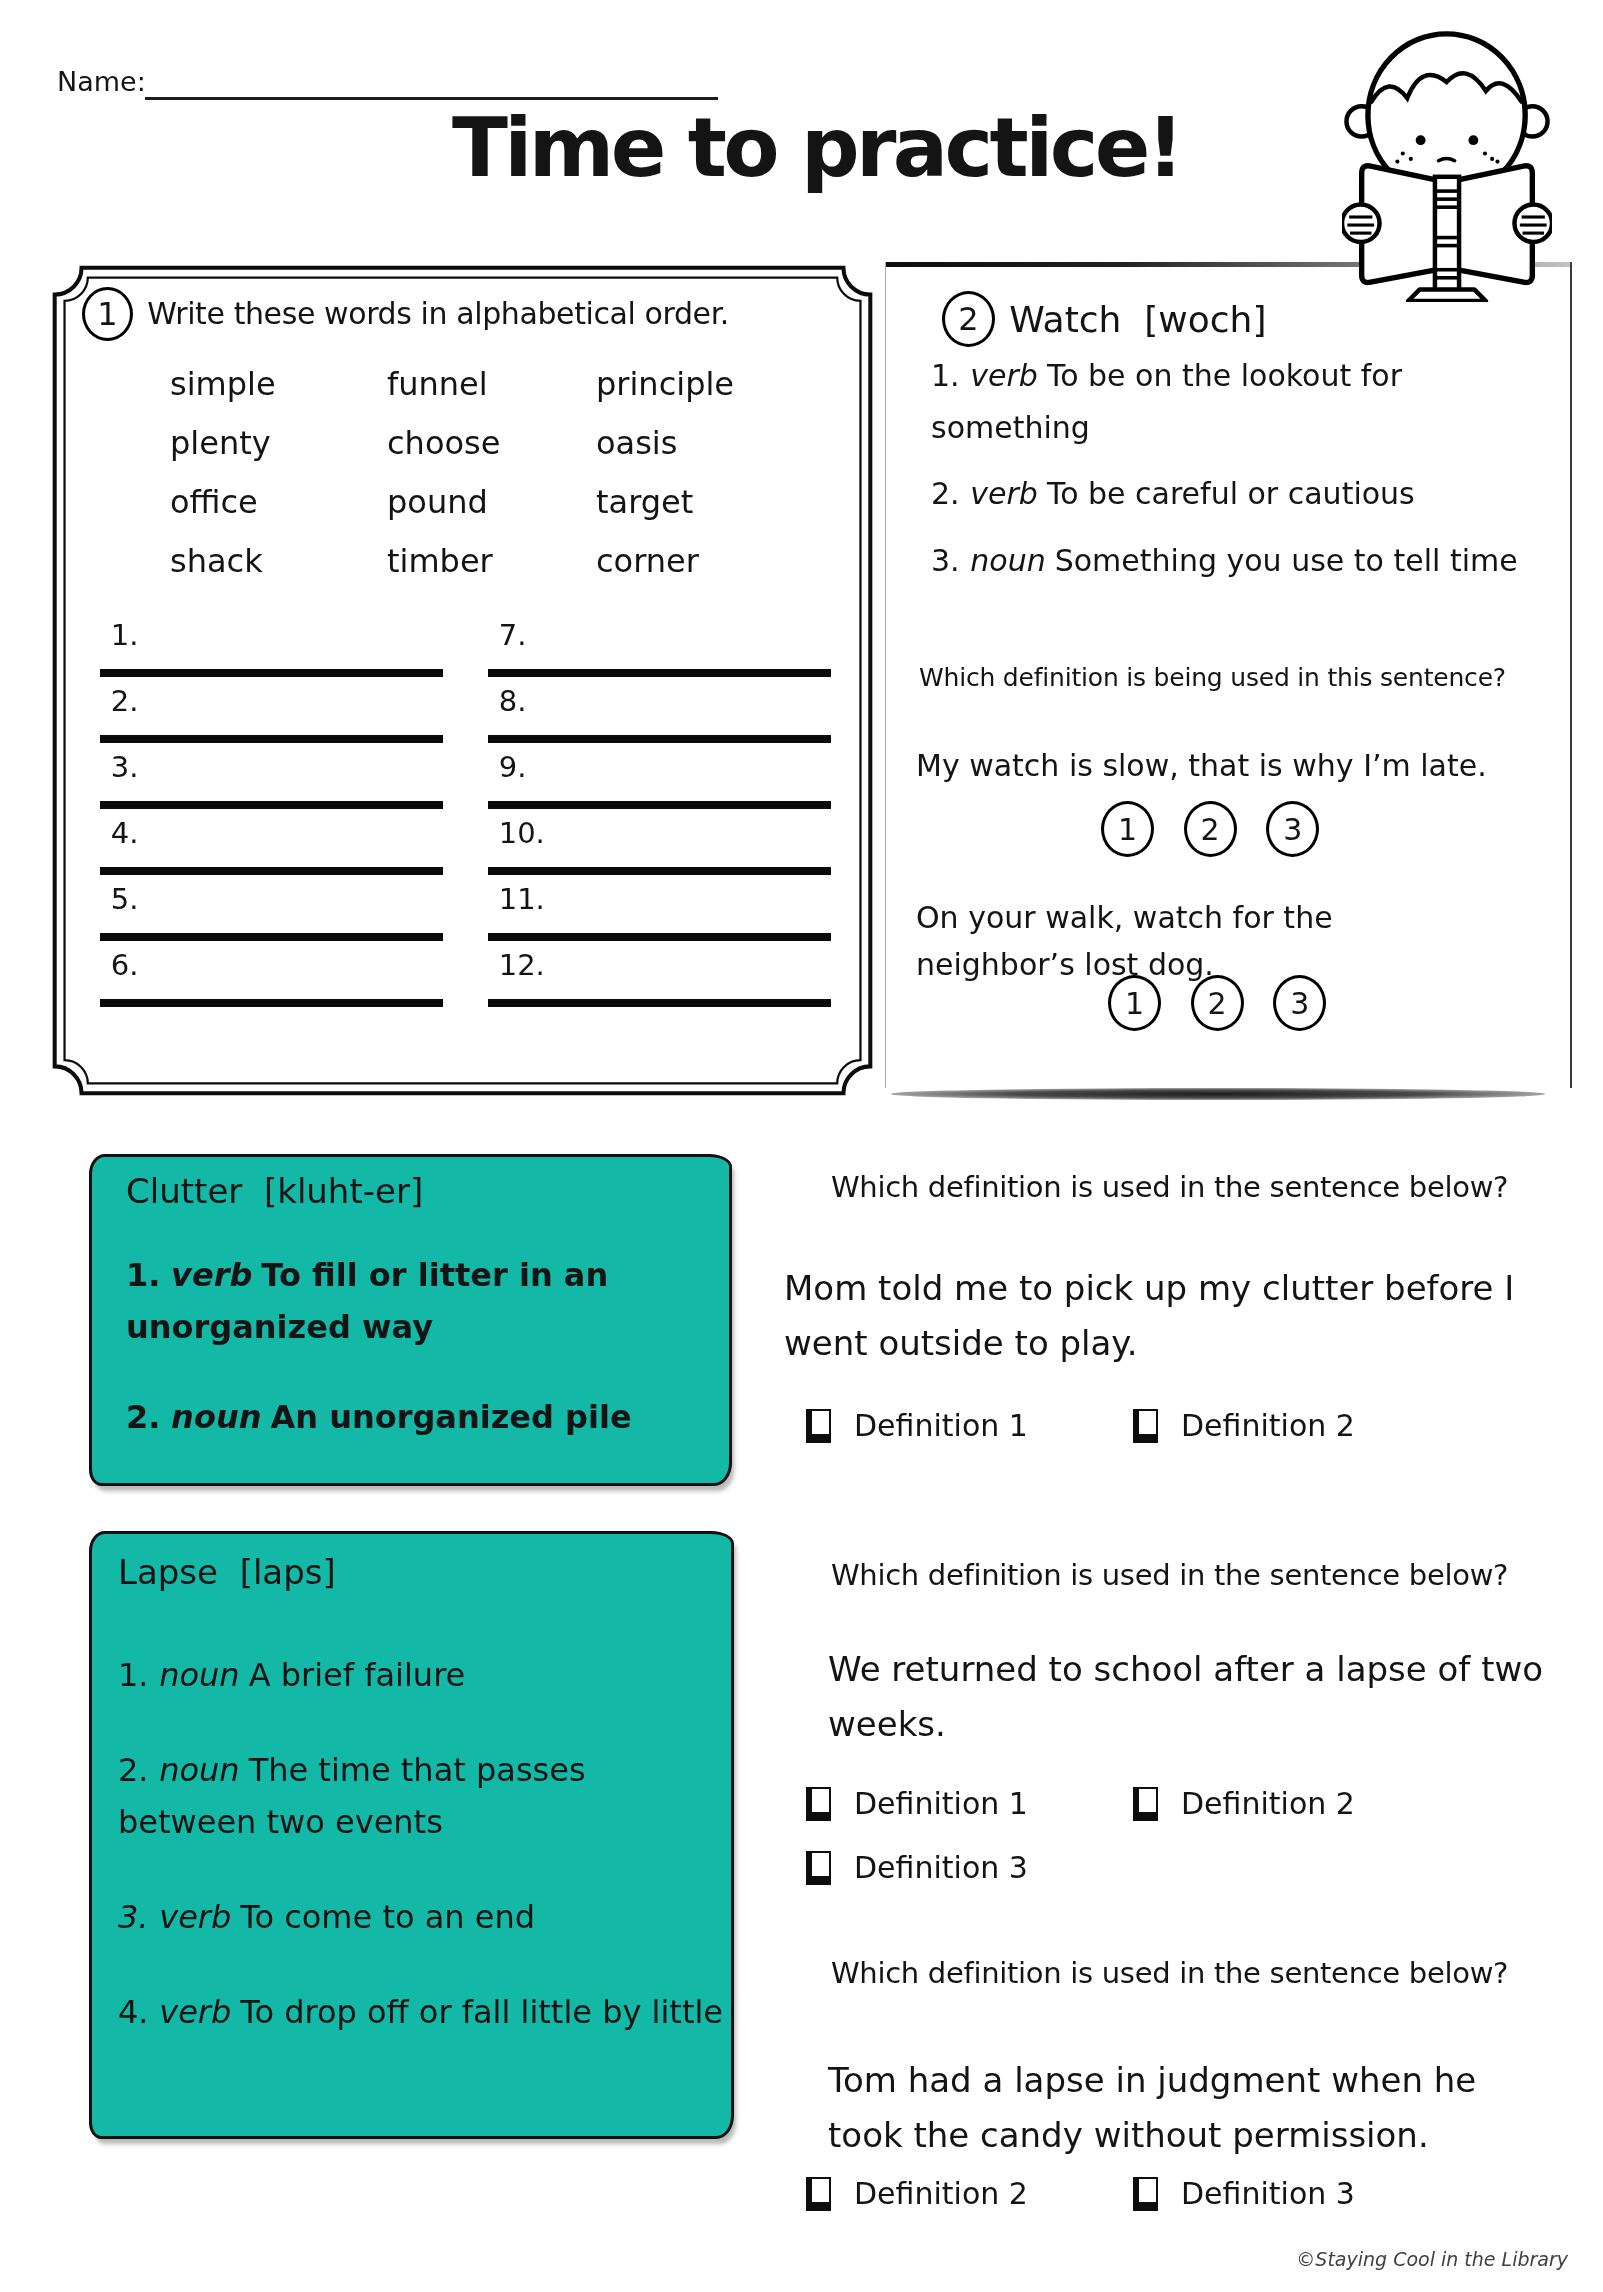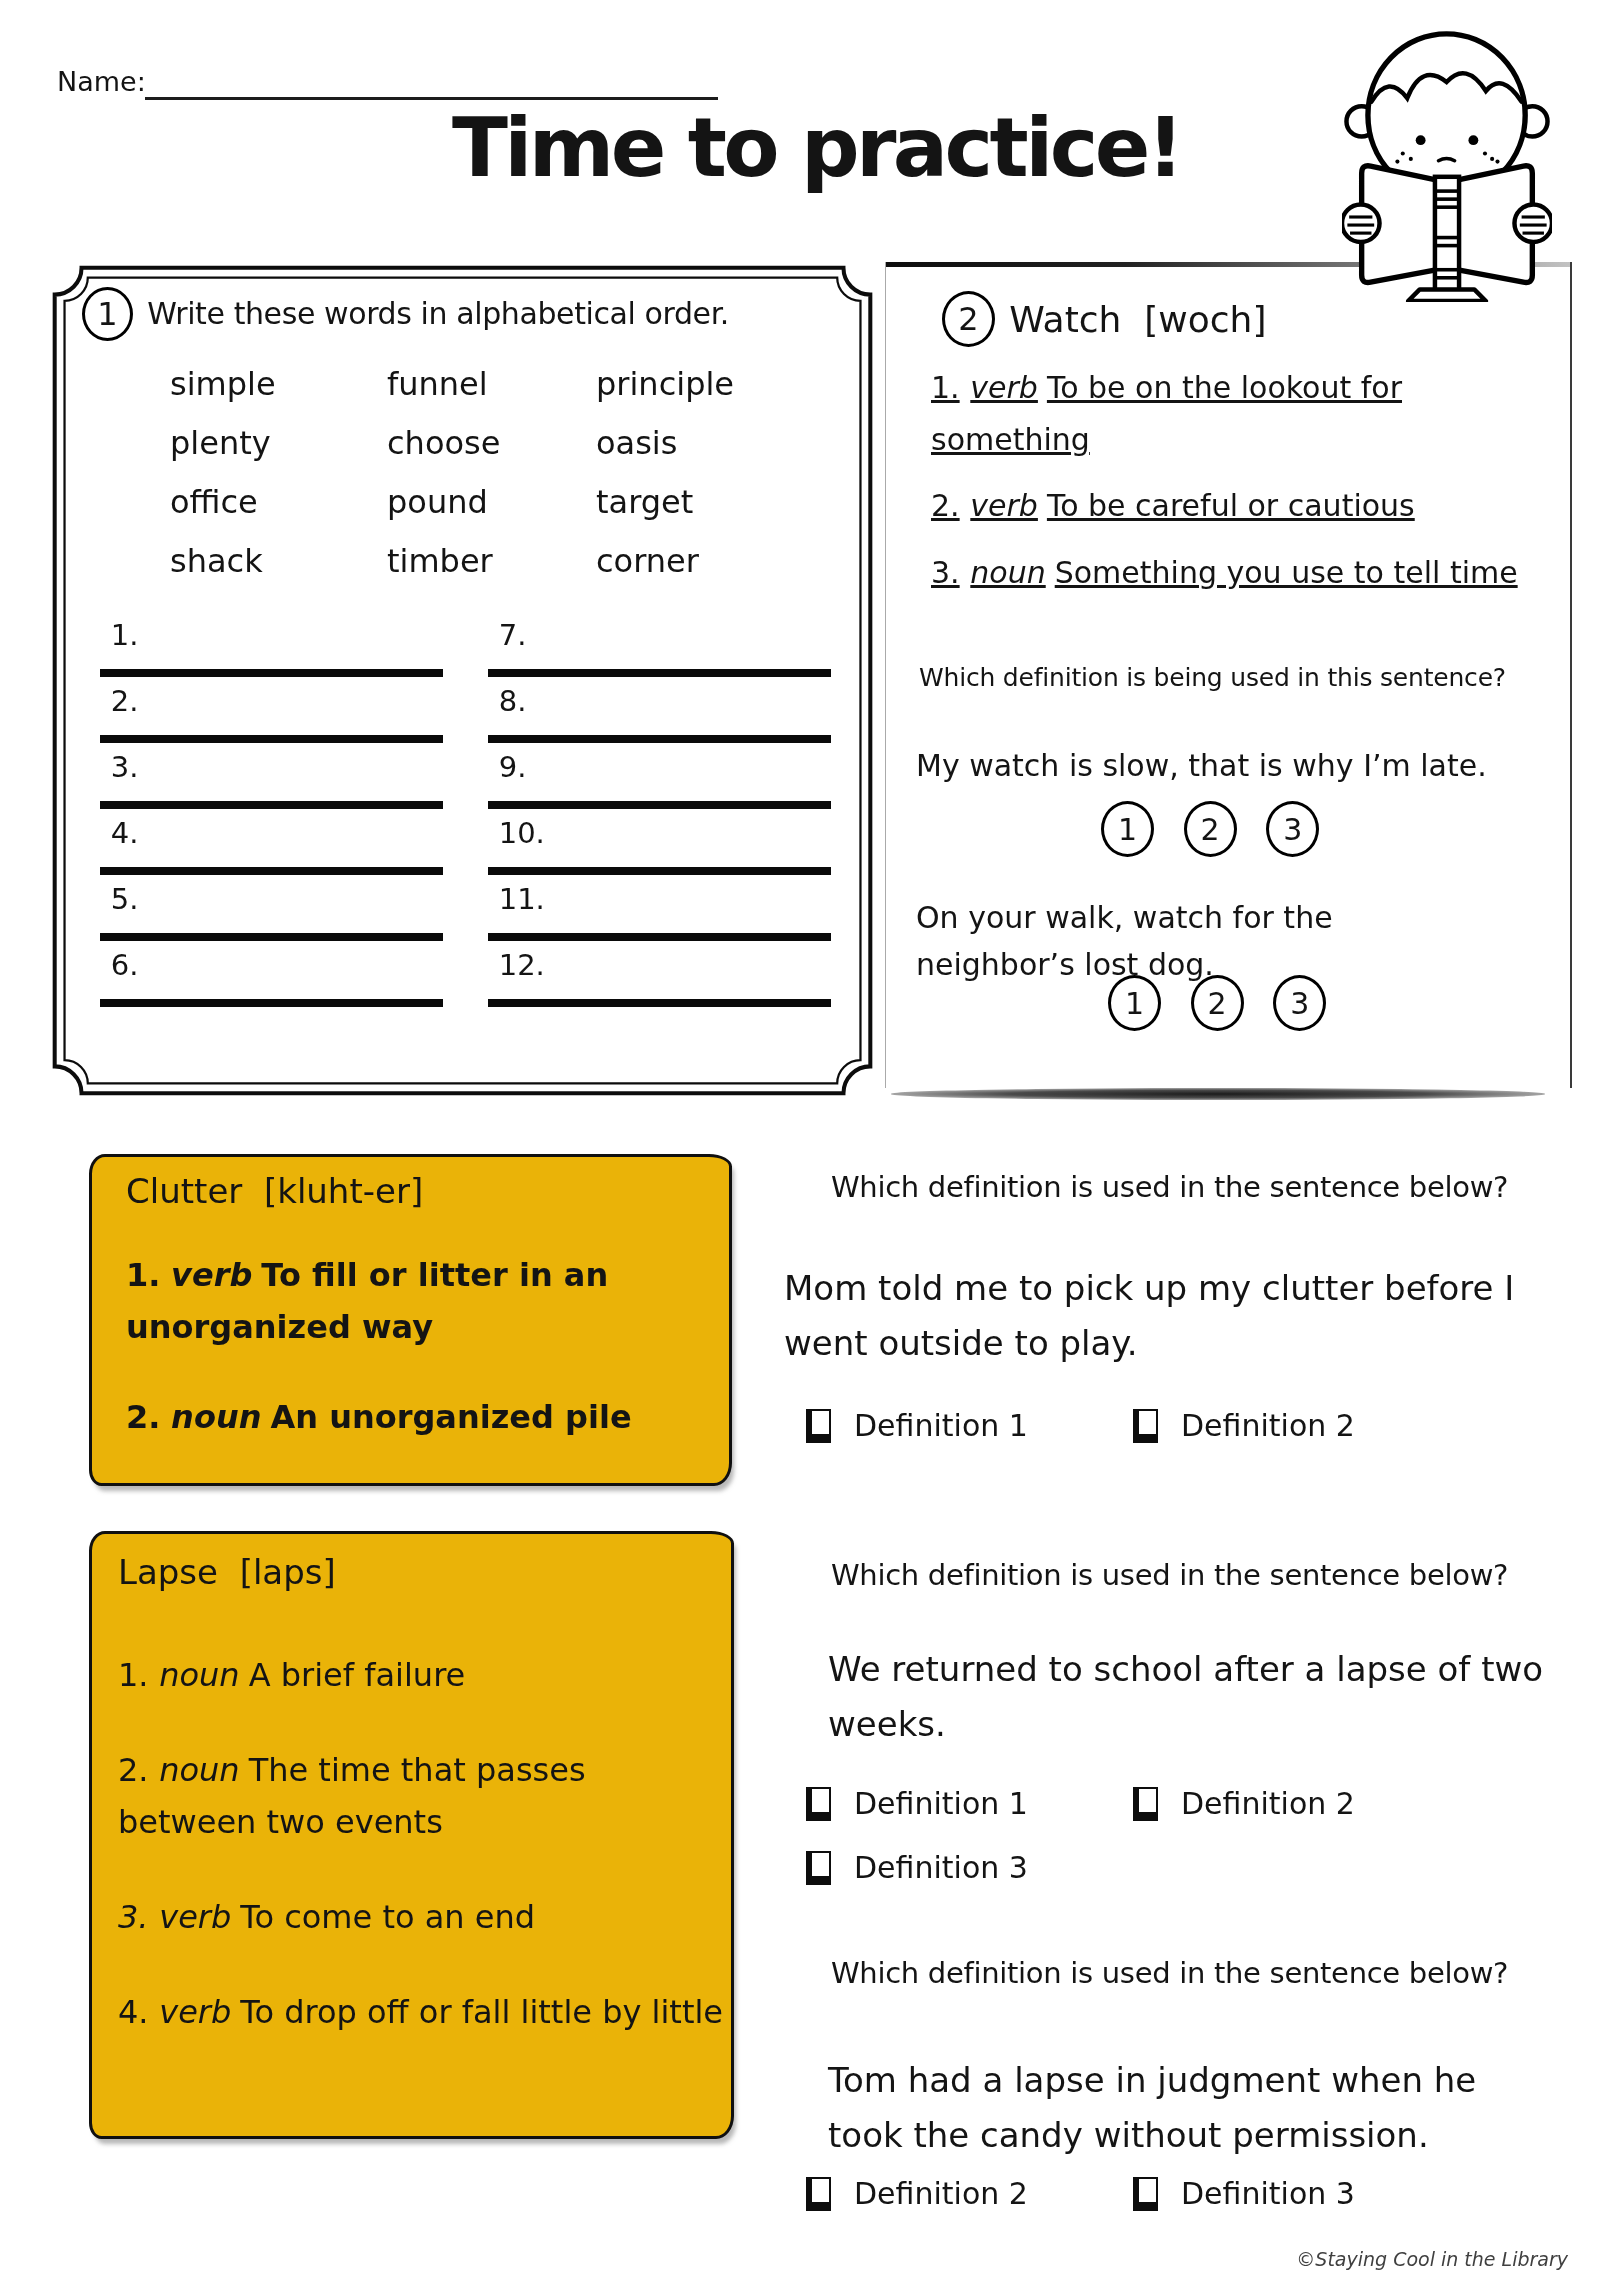--- a/index.html
+++ b/index.html
@@ -32,36 +32,36 @@
   .box2{left:885px;top:262px;width:684px;height:826px;background:#fff;
         border-left:1.8px solid #aaa;border-right:2.7px solid #3a3a3a;}
   .box2-top{position:absolute;left:0;top:0;right:0;height:5.4px;
             background:linear-gradient(to right,#0d0d0d 0%,#222 35%,#777 70%,#c2c2c2 100%);}
   .box2-shadow{position:absolute;left:5.4px;bottom:-11.6px;right:25px;height:11.6px;border-radius:50%;
             background:radial-gradient(ellipse at center,#1c1c1c 0%,#4a4a4a 45%,#a9a9a9 72%,rgba(255,255,255,0) 95%);}
   .box2-head{left:56px;top:29px;}
   .w-word{font-size:36px;white-space:nowrap;}
   .defs{line-height:52px;font-size:30px;}
   .defs p{margin:0 0 14.3px 0;}
-  .box2-defs{left:45px;top:100px;width:605px;text-decoration:underline;}
+  .box2-defs{left:45px;top:88px;width:605px;}
   .dnum{margin-right:10.7px;}
   .pos{margin-right:9px;font-style:italic;}
   .q-prompt-sm{font-size:25px;white-space:nowrap;letter-spacing:-0.2px;}
   .box2-qprompt{left:33px;top:401px;}
   .sent{font-size:30px;line-height:47px;}
   .box2-s1{left:30px;top:480px;white-space:nowrap;}
   .box2-s2{left:30px;top:632px;width:578px;}
   .choices{display:flex;gap:29.6px;}
   .choice{width:47px;height:50px;border:3.6px solid #000;border-radius:50%;
           display:flex;align-items:center;justify-content:center;font-size:30px;}
   .box2-c1{left:215px;top:539px;}
   .box2-c2{left:222px;top:713px;}
 
   
-  .card{background:#eab308;border:3.6px solid #101010;
+  .card{background:#14b8a6;border:3.6px solid #101010;
         border-radius:16px 23px 18px 12.5px / 19.7px 12.5px 23px 16px;
         box-shadow:3.6px 6.3px 4.5px -1.8px rgba(125,125,125,0.55);}
   .clutter-card{left:89px;top:1154px;width:637px;height:326px;}
   .lapse-card{left:89px;top:1531px;width:639px;height:602px;}
   .card-title{font-size:34px;white-space:nowrap;}
   .clutter-inner{left:34px;top:14.3px;width:560px;}
   .clutter-inner .card-title{margin:0 0 38px 0;}
   .clutter-inner .defs{font-size:32px;}
   .clutter-inner .defs p{margin:0 0 38px 0;font-weight:bold;}
   .lapse-inner{left:26px;top:18px;width:611px;}

